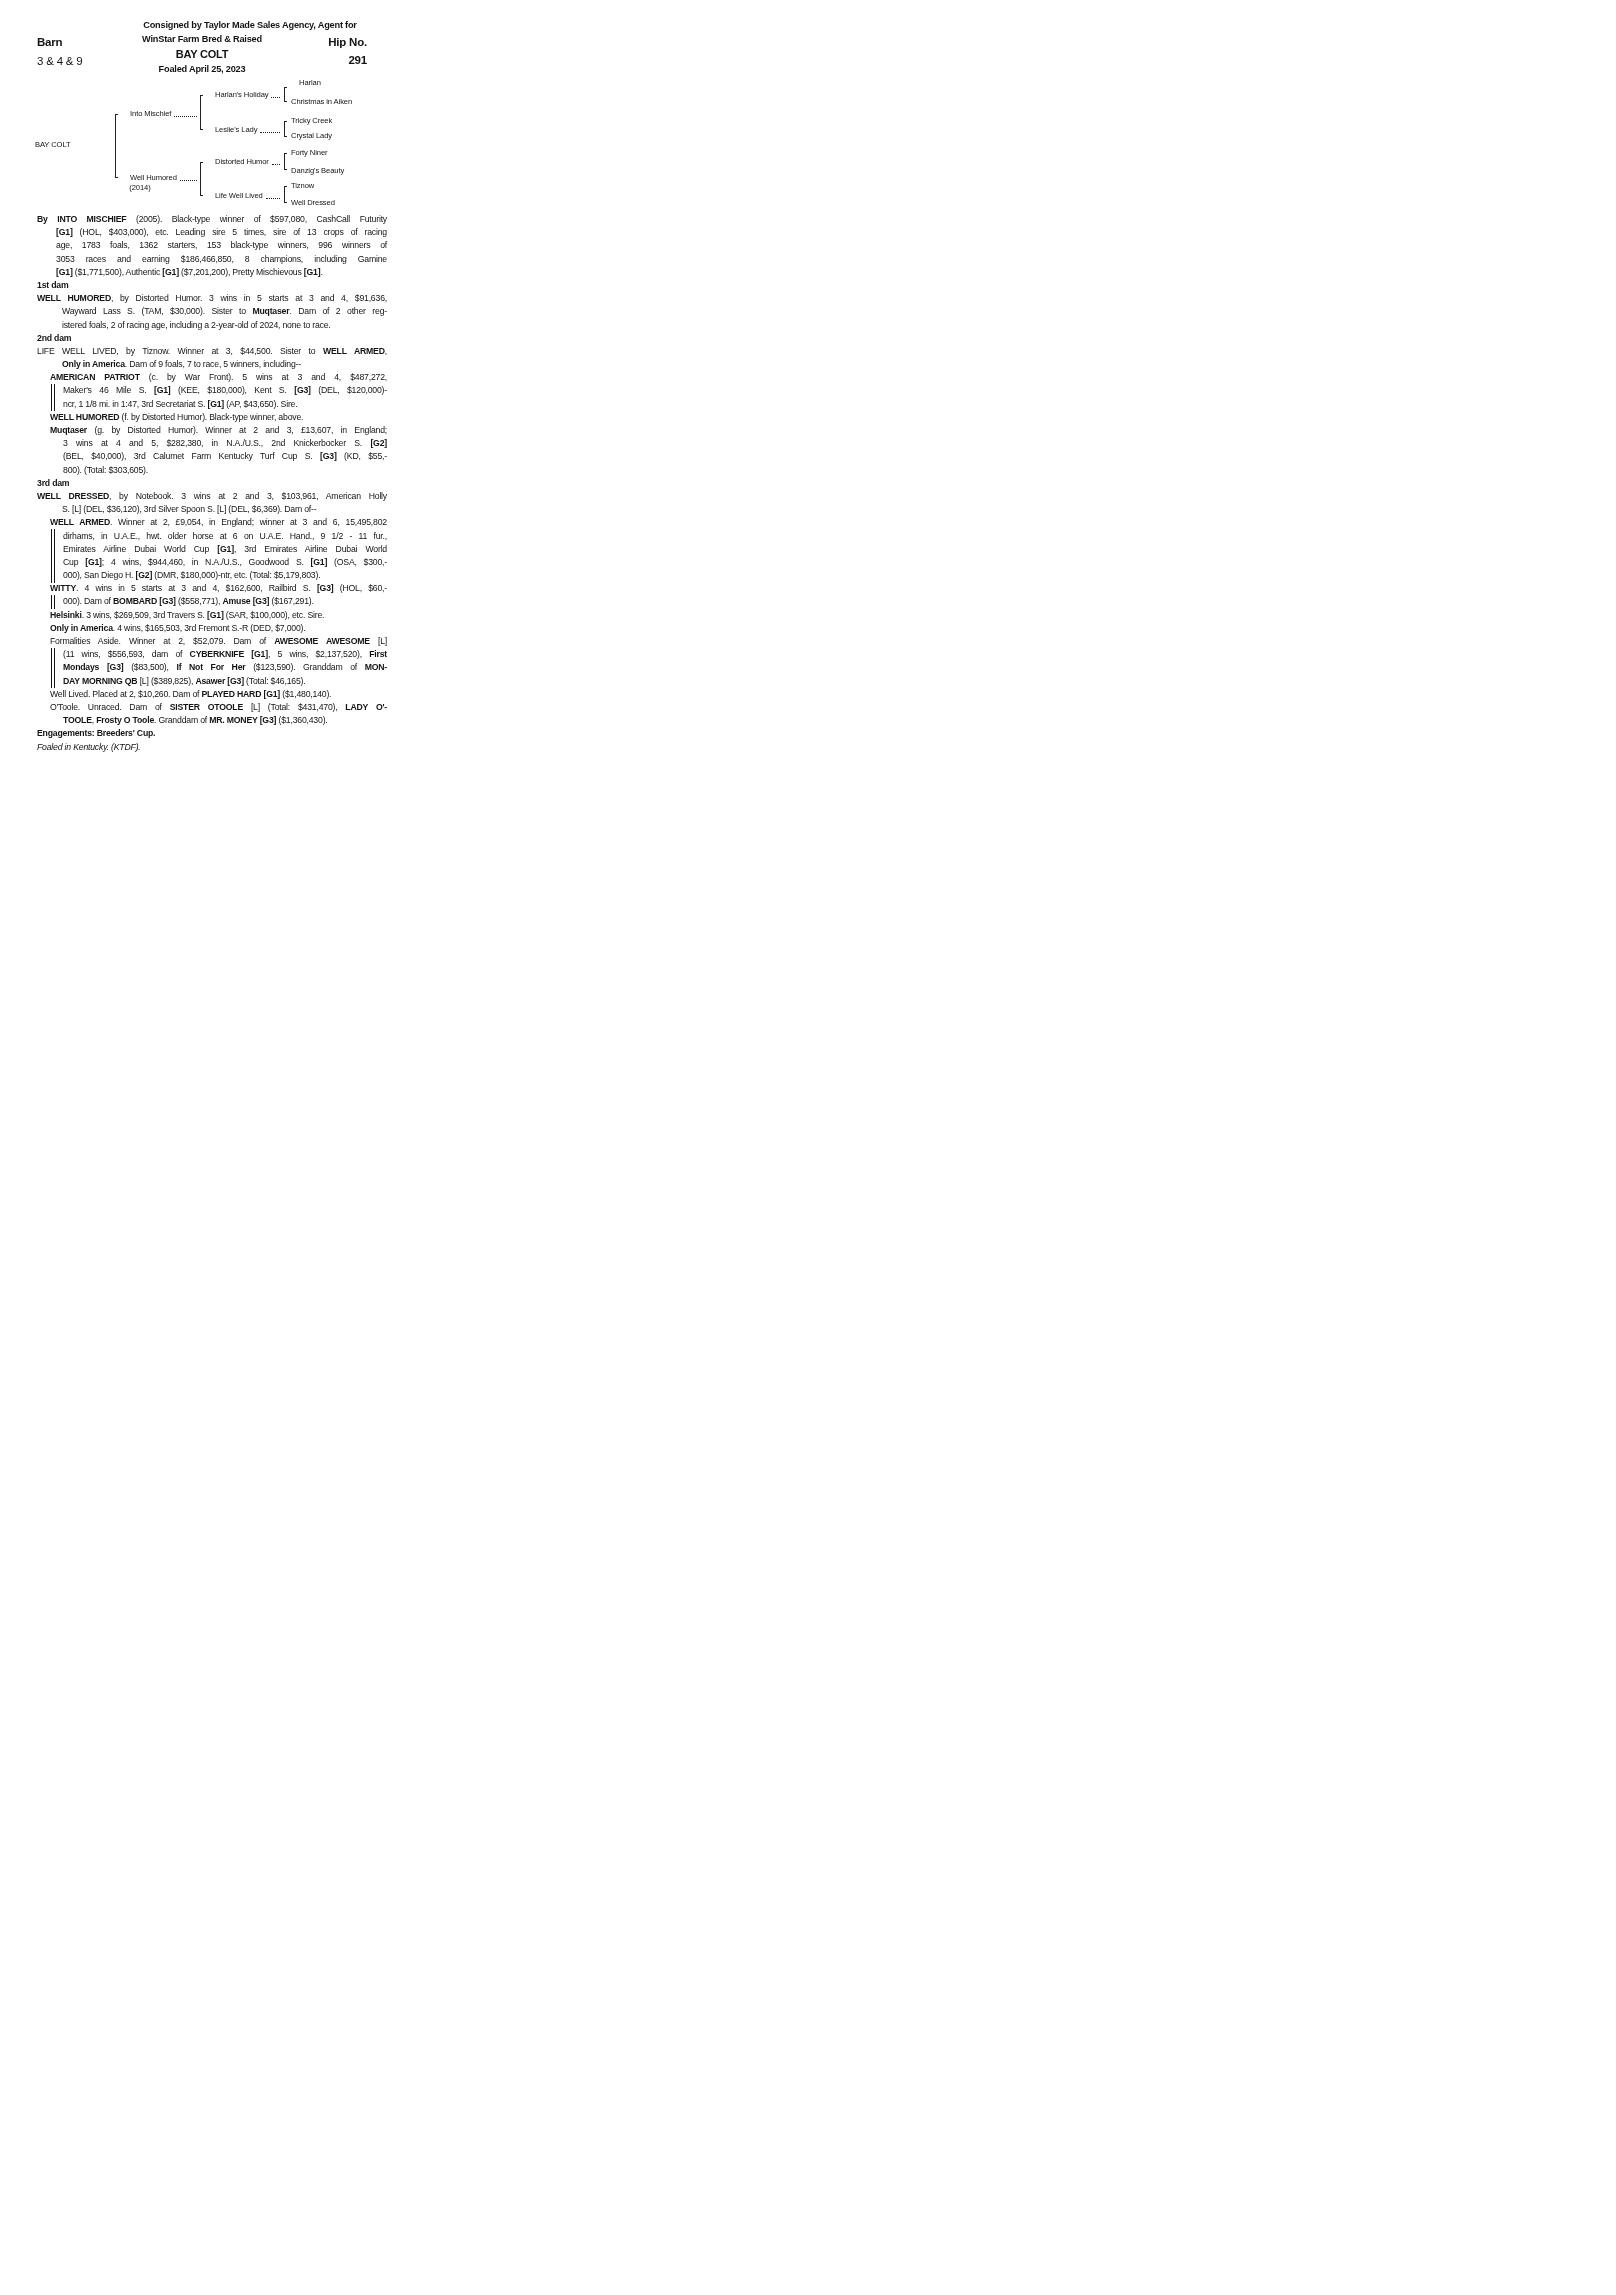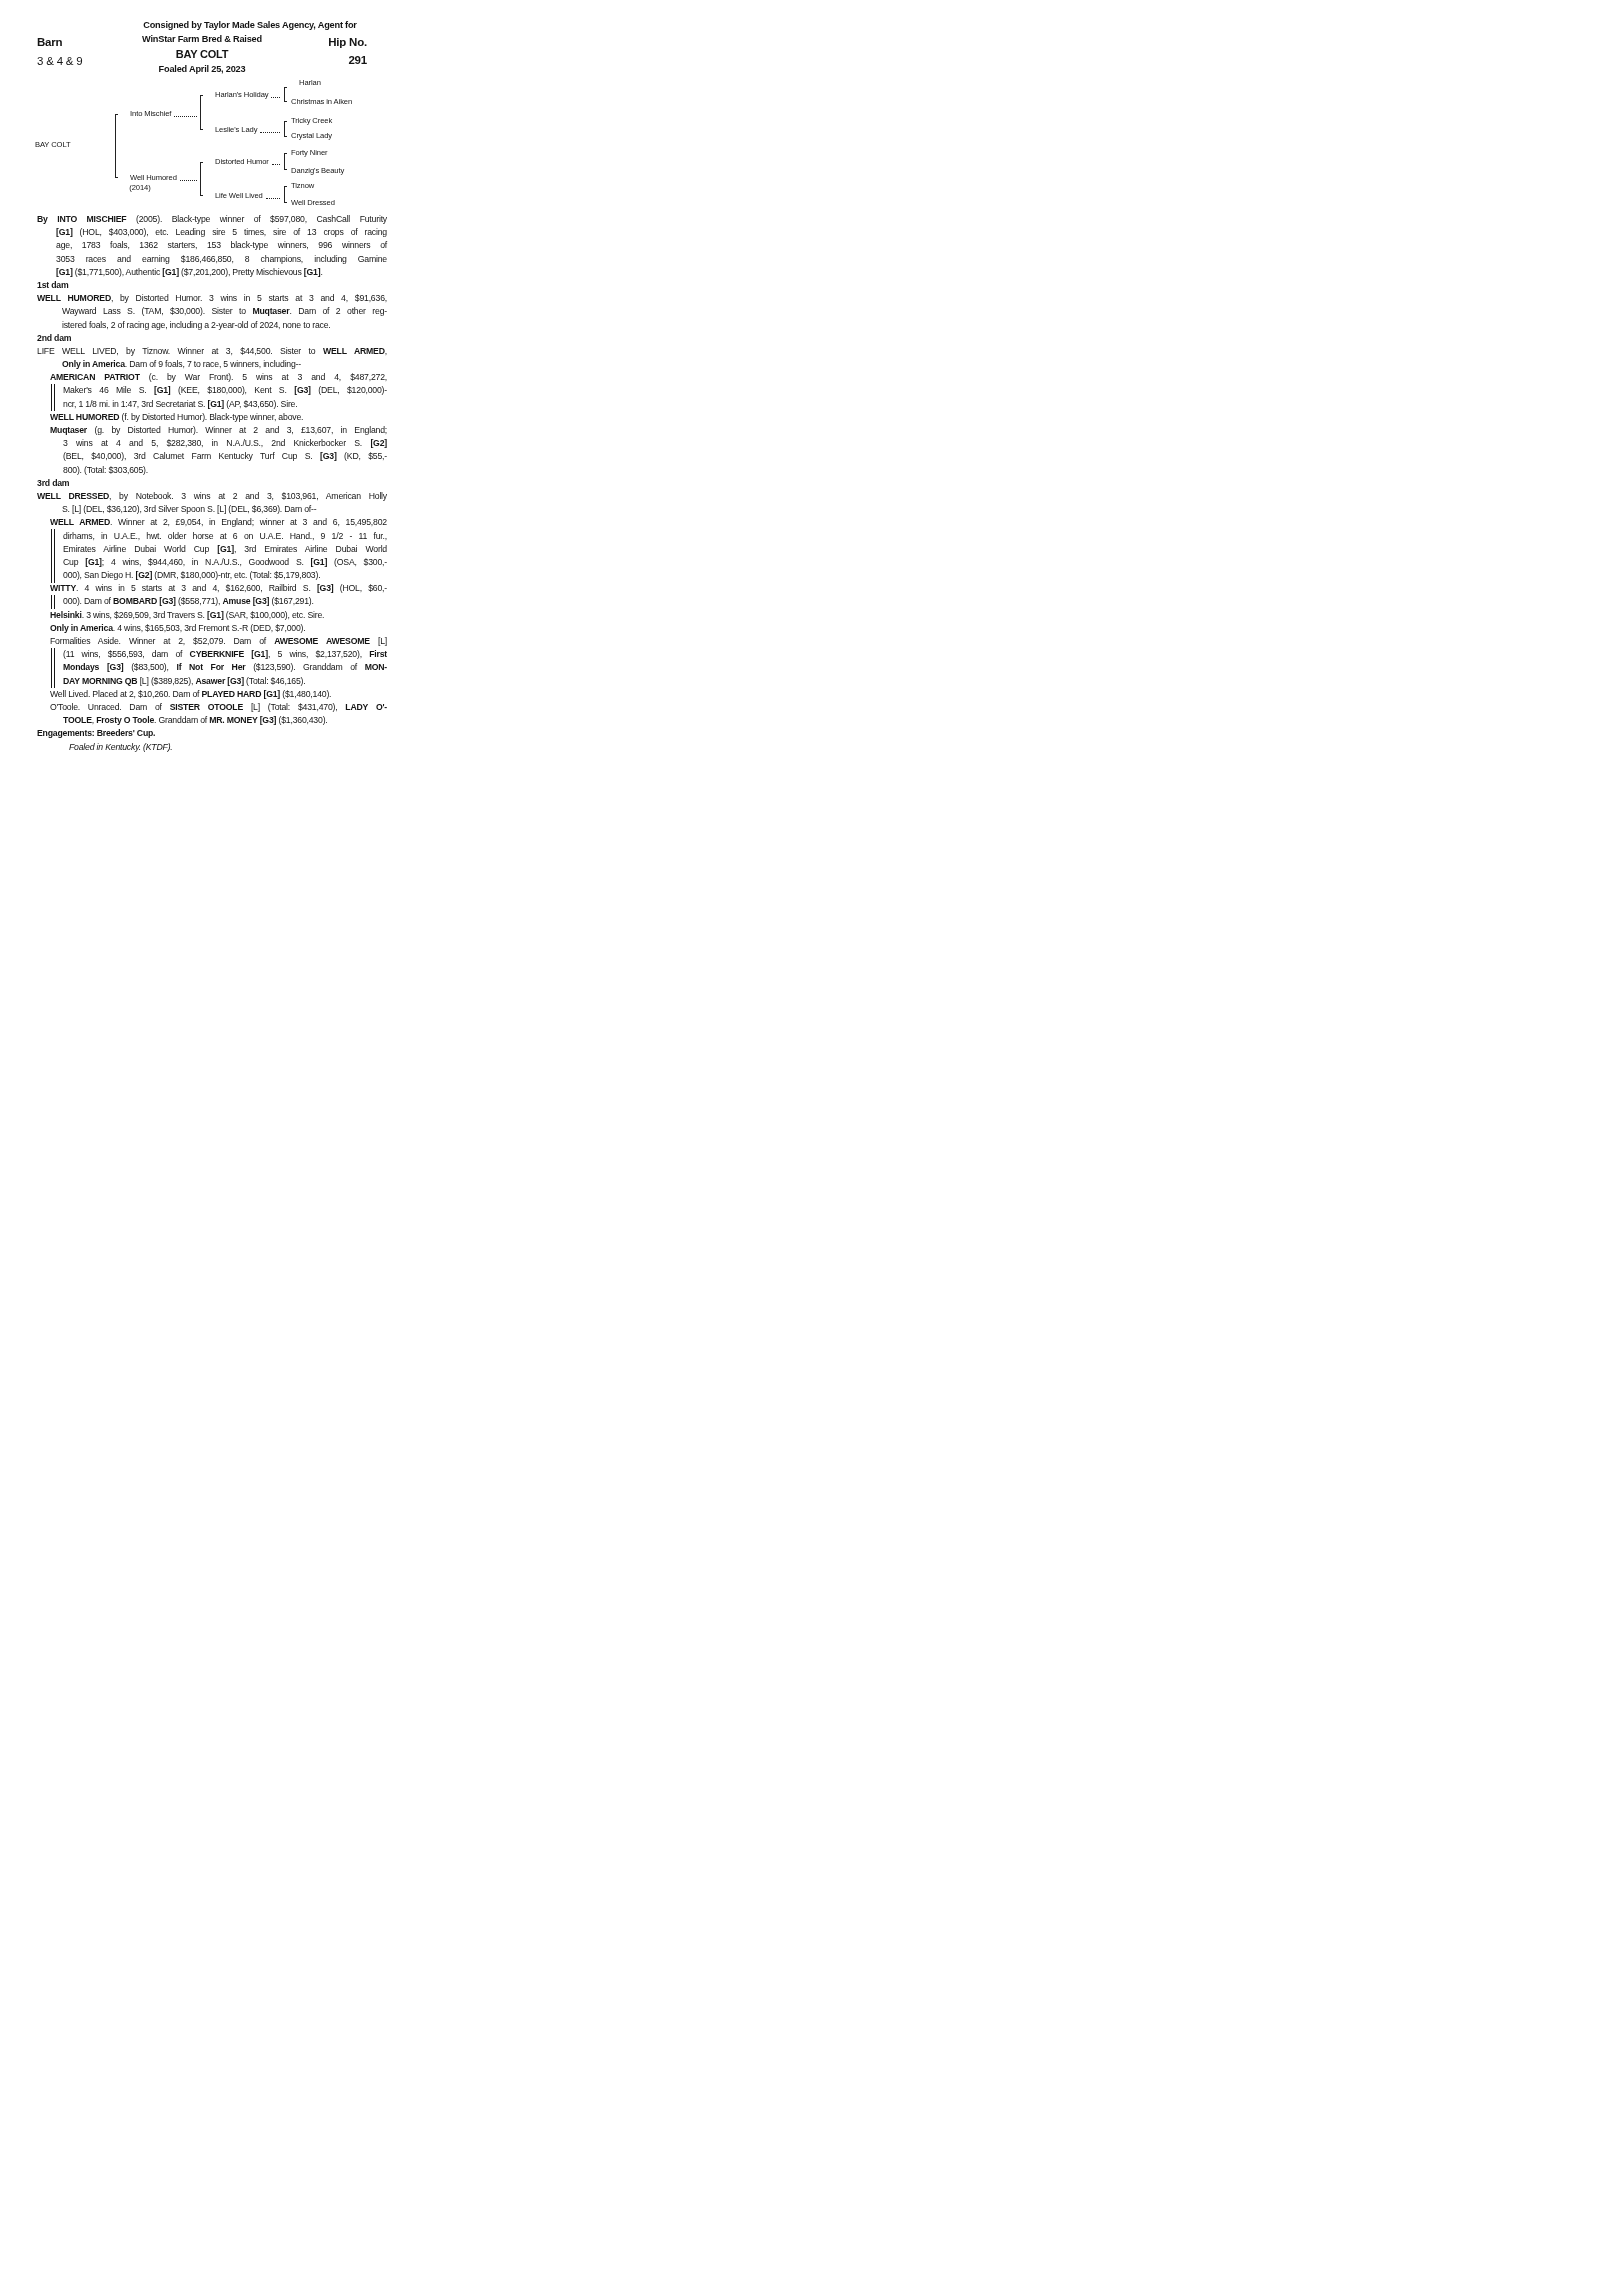--- a/index.html
+++ b/index.html
@@ -26,21 +26,21 @@
   .tnode{position:absolute;line-height:10px;white-space:nowrap;}
   .nrow{display:flex;align-items:flex-end;}
   .nm{white-space:nowrap;padding-left:8px;}
   .leader{flex:1;margin:0 0.9px 2.3px 2.8px;border-bottom:0.9px dotted #222;min-width:4.6px;}
   .year{padding-left:7.3px;line-height:9.2px;}
   .brk{position:absolute;width:3.2px;border:0.6px solid #222;border-right:none;box-sizing:border-box;}
   
   .bodytext{position:absolute;left:37px;top:213px;width:350px;font-size:8.7px;letter-spacing:-0.2px;}
   .ln{position:relative;height:13.2px;line-height:13.2px;}
   .ln .b{font-weight:bold;}
-  .ln .i{font-style:italic;margin-left:32px;}
+  .ln .i{font-style:italic;}
   .f{padding-left:0;}
   .s1{padding-left:19px;}
   .d1{padding-left:25px;}
   .e{padding-left:13px;}
   .c{padding-left:26px;}
   .just{text-align:justify;text-align-last:justify;}
   .ln.bars::before{
     content:"";position:absolute;left:14.2px;top:-0.5px;bottom:-0.5px;width:1.8px;
     border-left:0.6px solid #161616;border-right:0.6px solid #161616;
   }

